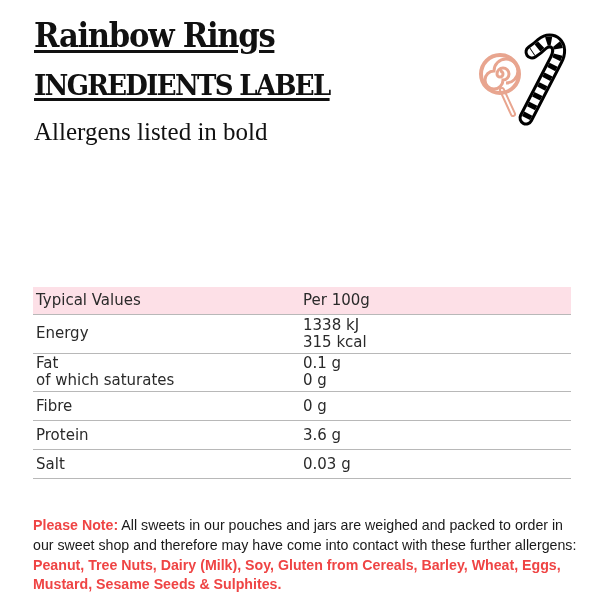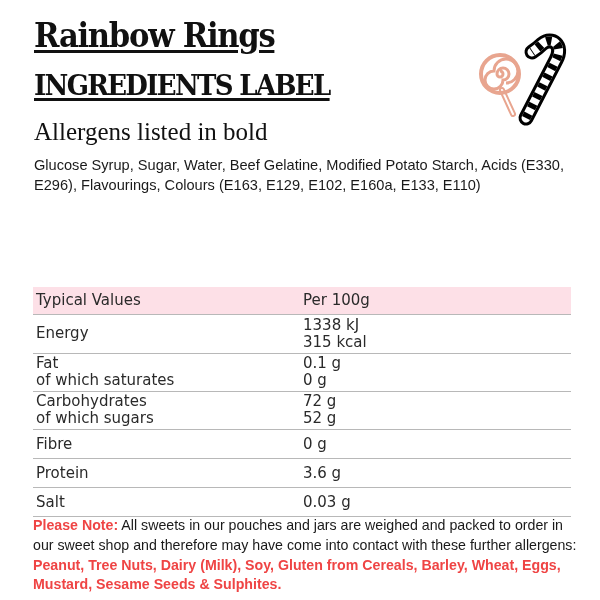--- a/index.html
+++ b/index.html
@@ -71,21 +71,20 @@
     </g>
     <g>
       <path d="M48 98 L78 40 C86 25 74 16 64 24 C60 28 57 30 54 32" fill="none" stroke="#000" stroke-width="15" stroke-linecap="round"></path>
       <path d="M48 98 L78 40 C86 25 74 16 64 24 C60 28 57 30 54 32" fill="none" stroke="#fff" stroke-width="9" stroke-linecap="round"></path>
       <path d="M48 98 L78 40 C86 25 74 16 64 24 C60 28 57 30 54 32" fill="none" stroke="#000" stroke-width="9" stroke-dasharray="5 6"></path>
     </g>
   </svg>
 </div>
 
 <div class="ingredients">
-  <div>Glucose Syrup, Sugar, Water, Beef Gelatine, Modified Potato Starch, Acids (E330, E296), Flavourings, Colours (E163, E129, E102, E160a, E133, E110)</div>
 </div>
 
 <table class="nutrition">
   <thead>
     <tr>
       <th class="col-name">Typical Values</th>
       <th>Per 100g</th>
     </tr>
   </thead>
   <tbody>
@@ -101,30 +100,20 @@
     <tr class="r-fat">
       <td>
         <span class="line">Fat</span>
         <span class="line">of which saturates</span>
       </td>
       <td>
         <span class="line">0.1 g</span>
         <span class="line">0 g</span>
       </td>
     </tr>
-    <tr class="r-carb">
-      <td>
-        <span class="line">Carbohydrates</span>
-        <span class="line">of which sugars</span>
-      </td>
-      <td>
-        <span class="line">72 g</span>
-        <span class="line">52 g</span>
-      </td>
-    </tr>
     <tr class="r-single">
       <td>Fibre</td>
       <td>0 g</td>
     </tr>
     <tr class="r-single">
       <td>Protein</td>
       <td>3.6 g</td>
     </tr>
     <tr class="r-single">
       <td>Salt</td>

